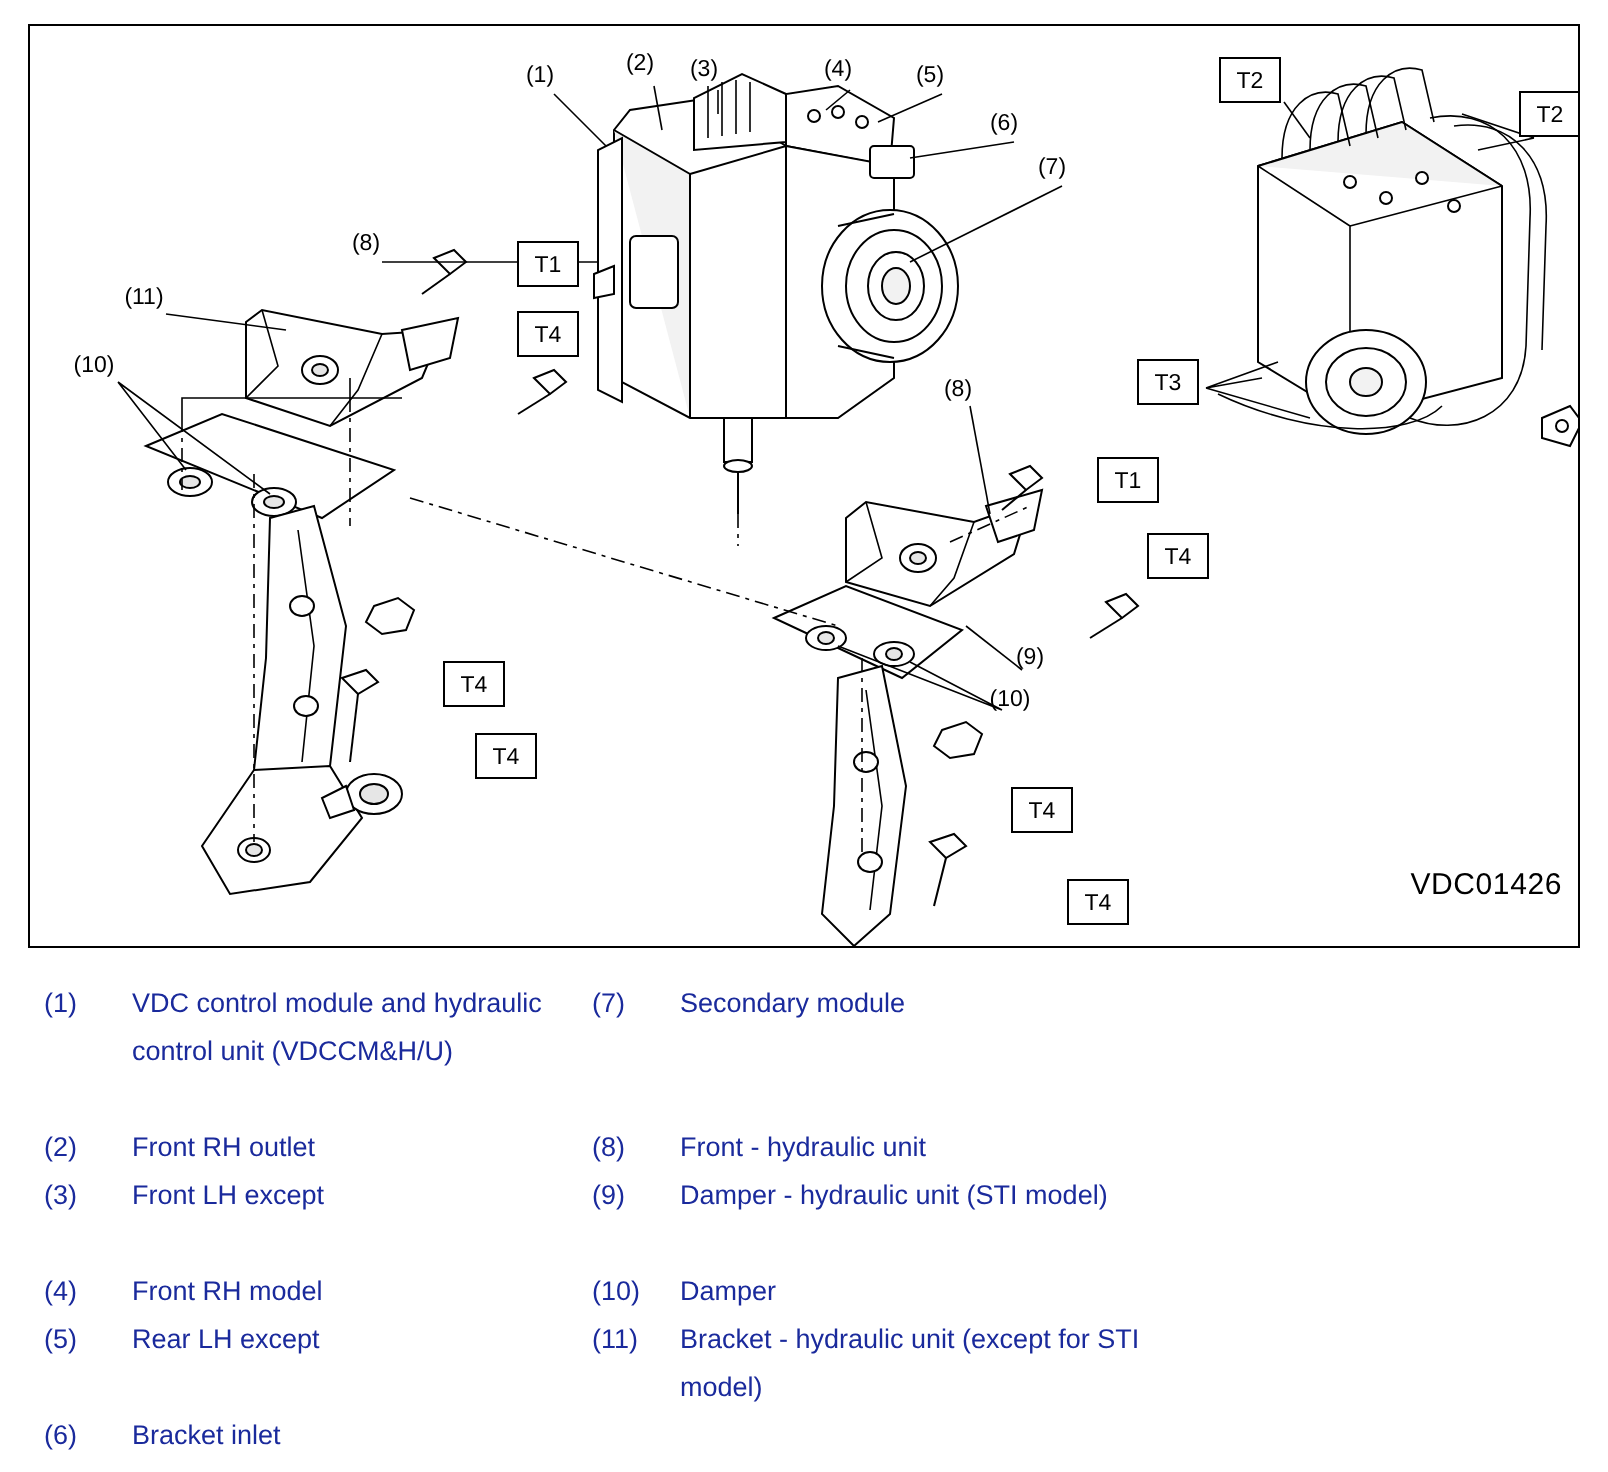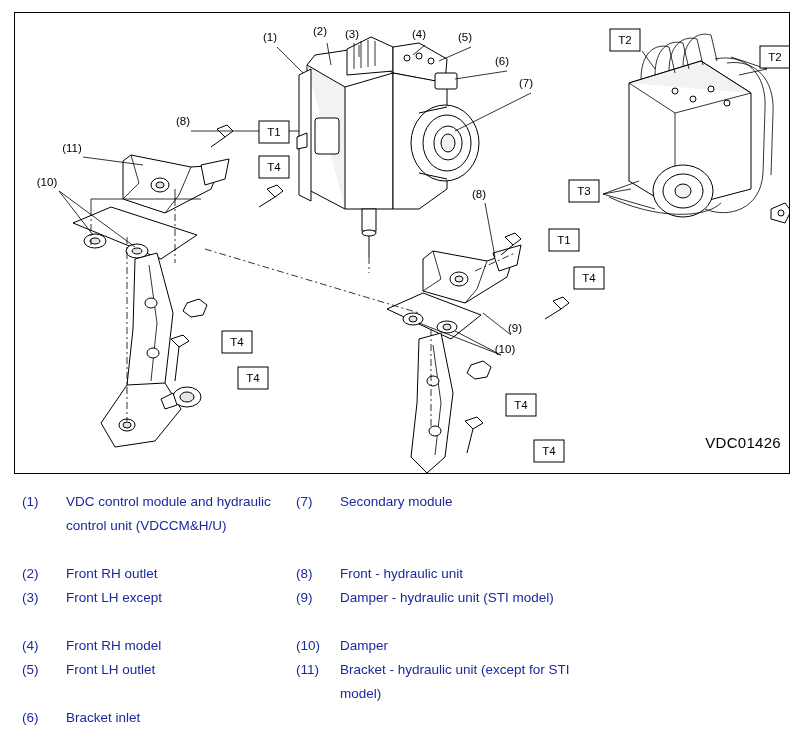--- a/index.html
+++ b/index.html
@@ -348,21 +348,21 @@
         <div class="legend-item" style="top: 102px;">
           <span class="legend-num">(3)</span>
           <span class="legend-text">Front LH except</span>
         </div>
         <div class="legend-item" style="top: 150px;">
           <span class="legend-num">(4)</span>
           <span class="legend-text">Front RH model</span>
         </div>
         <div class="legend-item" style="top: 174px;">
           <span class="legend-num">(5)</span>
-          <span class="legend-text">Front LH outlet</span>
+          <span class="legend-text">Rear LH except</span>
         </div>
         <div class="legend-item" style="top: 222px;">
           <span class="legend-num">(6)</span>
           <span class="legend-text">Bracket inlet</span>
         </div>
       </div>
     <div class="legend-col right" id="legend-right">
         <div class="legend-item" style="top: 6px;">
           <span class="legend-num">(7)</span>
           <span class="legend-text">Secondary module</span>

